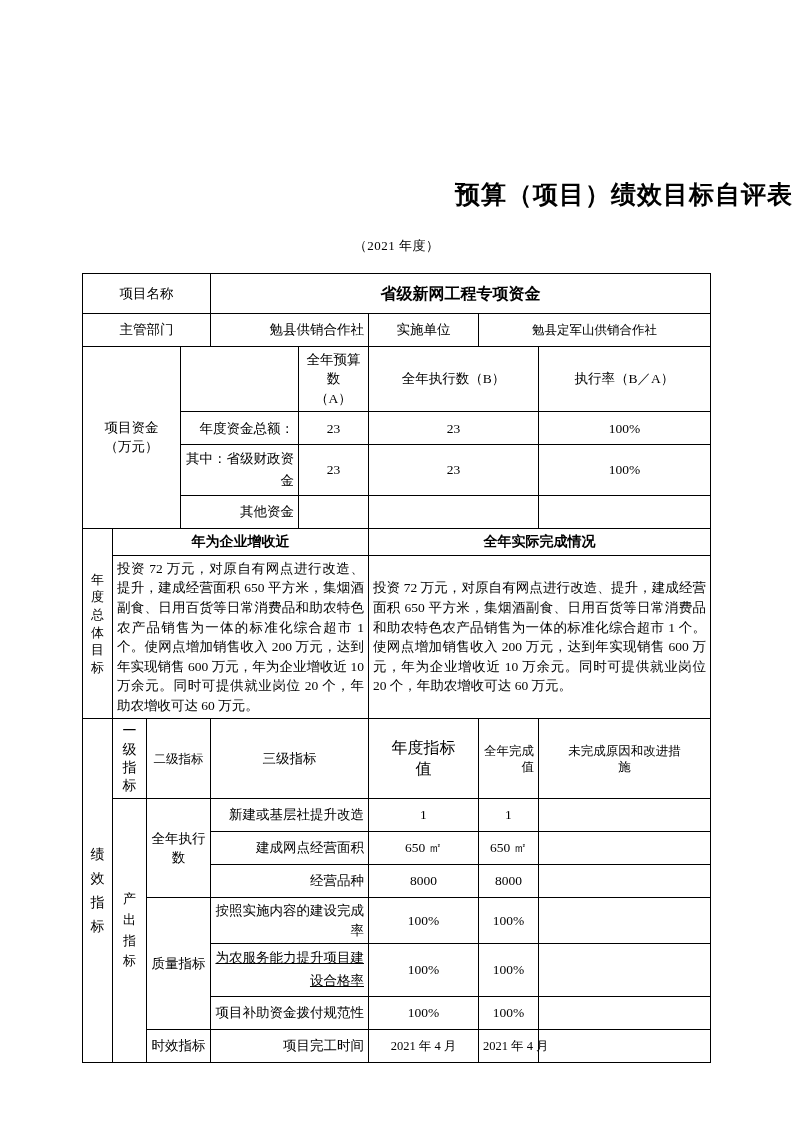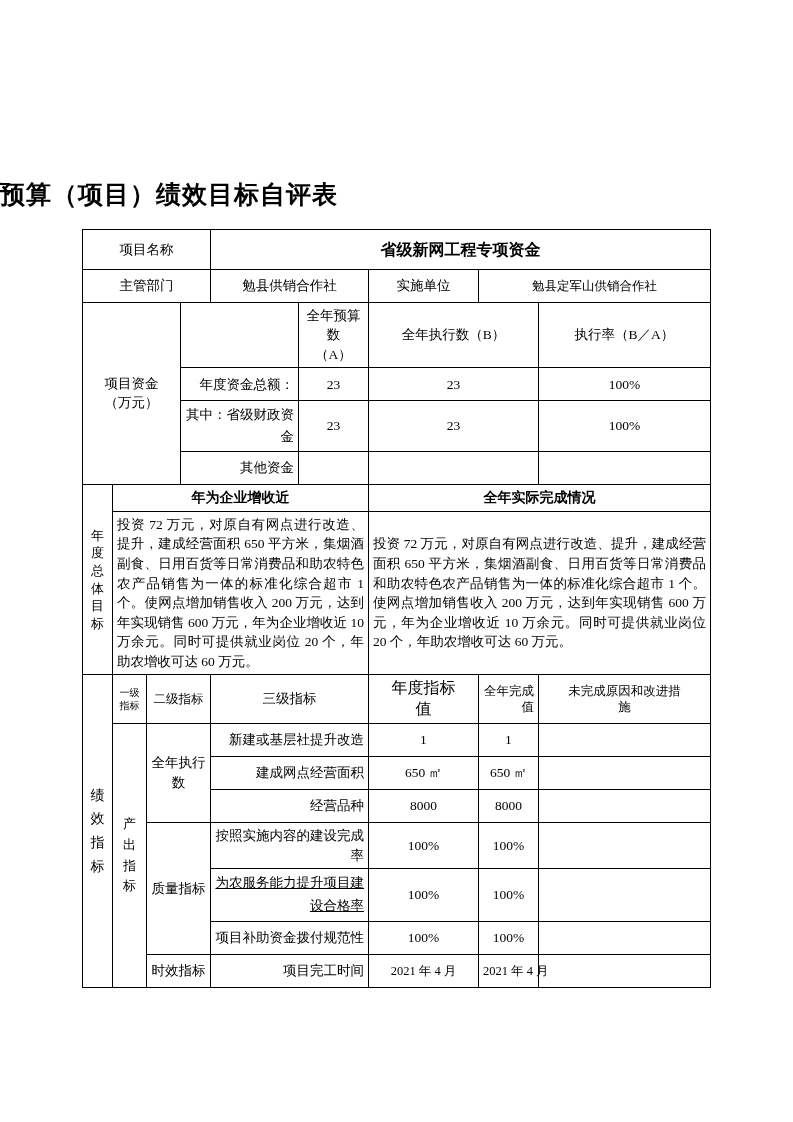--- a/index.html
+++ b/index.html
@@ -16,21 +16,21 @@
     overflow: hidden;
   }
   .page {
     width: 793px;
     height: 1122px;
     box-sizing: border-box;
     padding: 0;
     position: relative;
   }
   .doc-title {
-    text-align: left;
+    text-align: right;
     font-size: 25px;
     font-weight: bold;
     letter-spacing: 1px;
     margin-top: 178px;
   }
   .doc-subtitle {
     text-align: center;
     font-size: 13px;
     margin-top: 26px;
     letter-spacing: 0.5px;
@@ -69,20 +69,21 @@
   .smallrow td { height: 26px; }
   .nowrap { white-space: nowrap; }
   .tight { padding-left: 2px; padding-right: 2px; margin-left: 12px; }
 </style>
 </head>
 <body>
 
 <div class="page">
 
   <div class="doc-title">预算（项目）绩效目标自评表</div>
+  <div class="doc-subtitle">（2021 年度）</div>
 
   <table class="main">
     <colgroup>
       <col style="width:30px">
       <col style="width:34px">
       <col style="width:34px">
       <col style="width:30px">
       <col style="width:88px">
       <col style="width:70px">
       <col style="width:110px">
@@ -92,21 +93,21 @@
     </colgroup>
 
     <tbody>
         <tr>
       <td class="c" colspan="4">项目名称</td>
       <td class="c bold" colspan="6" style="font-size:16px;padding:8px 4px;">省级新网工程专项资金</td>
     </tr>
 
     <tr>
       <td class="c" colspan="4">主管部门</td>
-      <td class="c" colspan="2" style="padding:6px 4px;">勉县供销合作社</td>
+      <td class="c" colspan="2" style="padding:6px 4px;text-align:right;">勉县供销合作社</td>
       <td class="c">实施单位</td>
       <td class="c tight nowrap" colspan="3" style="font-size:12.5px;">勉县定军山供销合作社</td>
     </tr>
 
     <tr>
       <td class="c" colspan="3" rowspan="4">
         <div>项目资金</div>
         <div>（万元）</div>
       </td>
       <td colspan="2"></td>
@@ -158,21 +159,21 @@
 
     <tr>
       <td rowspan="8" class="c">
         <div style="font-size:14px;line-height:1.7;">
           <div>绩</div>
           <div>效</div>
           <div>指</div>
           <div>标</div>
         </div>
       </td>
-      <td class="c tight" style="font-size:10px;line-height:1.3;text-align:center;">
+      <td class="c tight" style="font-size:14px;line-height:1.3;text-align:center;">
         <div>一级</div>
             <div>指标</div>
       </td>
       <td class="c tight" colspan="2" style="font-size:12.5px;font-family:Liberation Serif, serif;">二级指标</td>
       <td class="c" colspan="2">三级指标</td>
       <td class="c tight" style="font-size:16px;line-height:1.3;text-align:center;">
         <div>年度指标</div>
             <div>值</div>
       </td>
       <td class="c tight" style="font-size:12.5px;line-height:1.3;text-align:right;">

